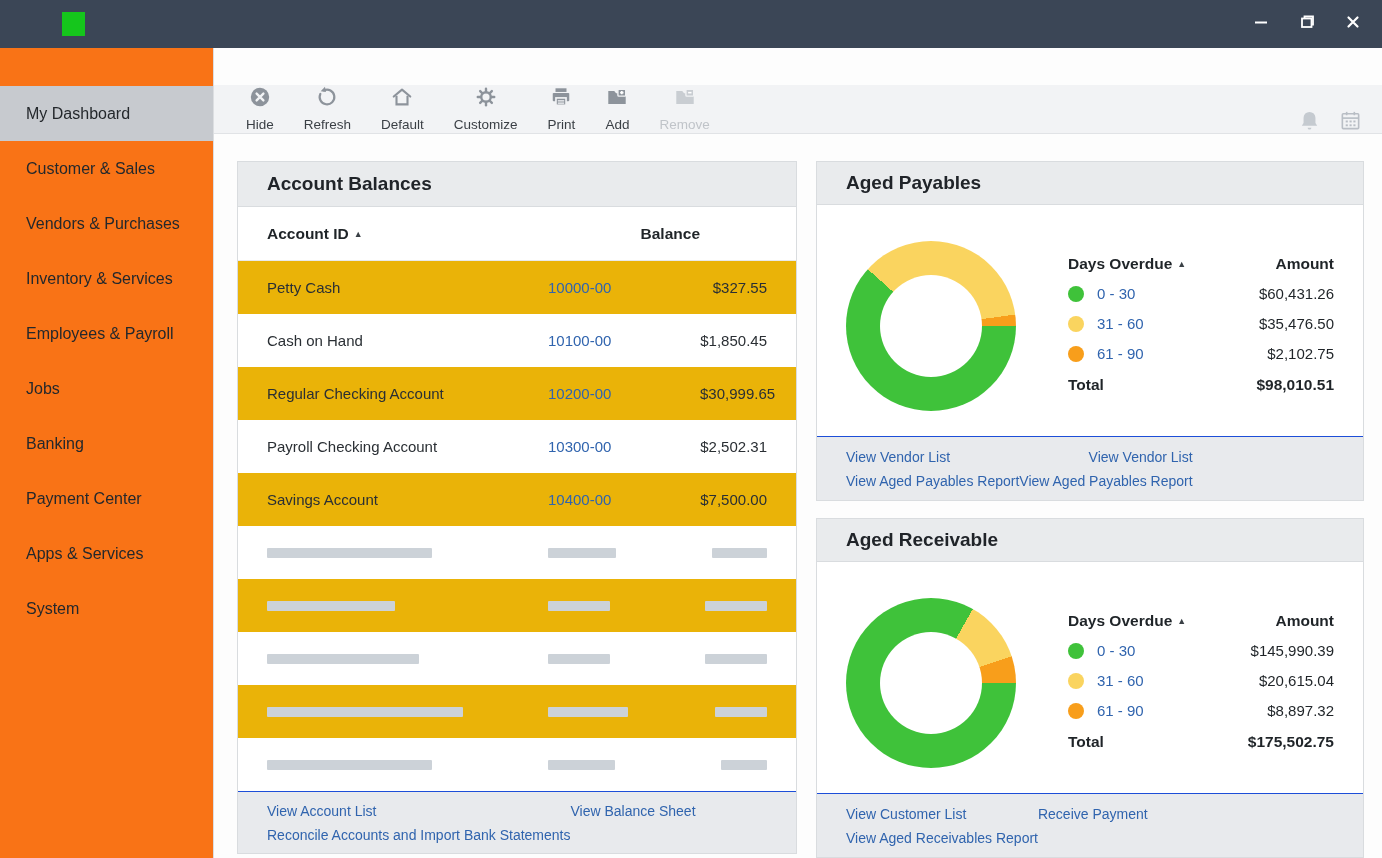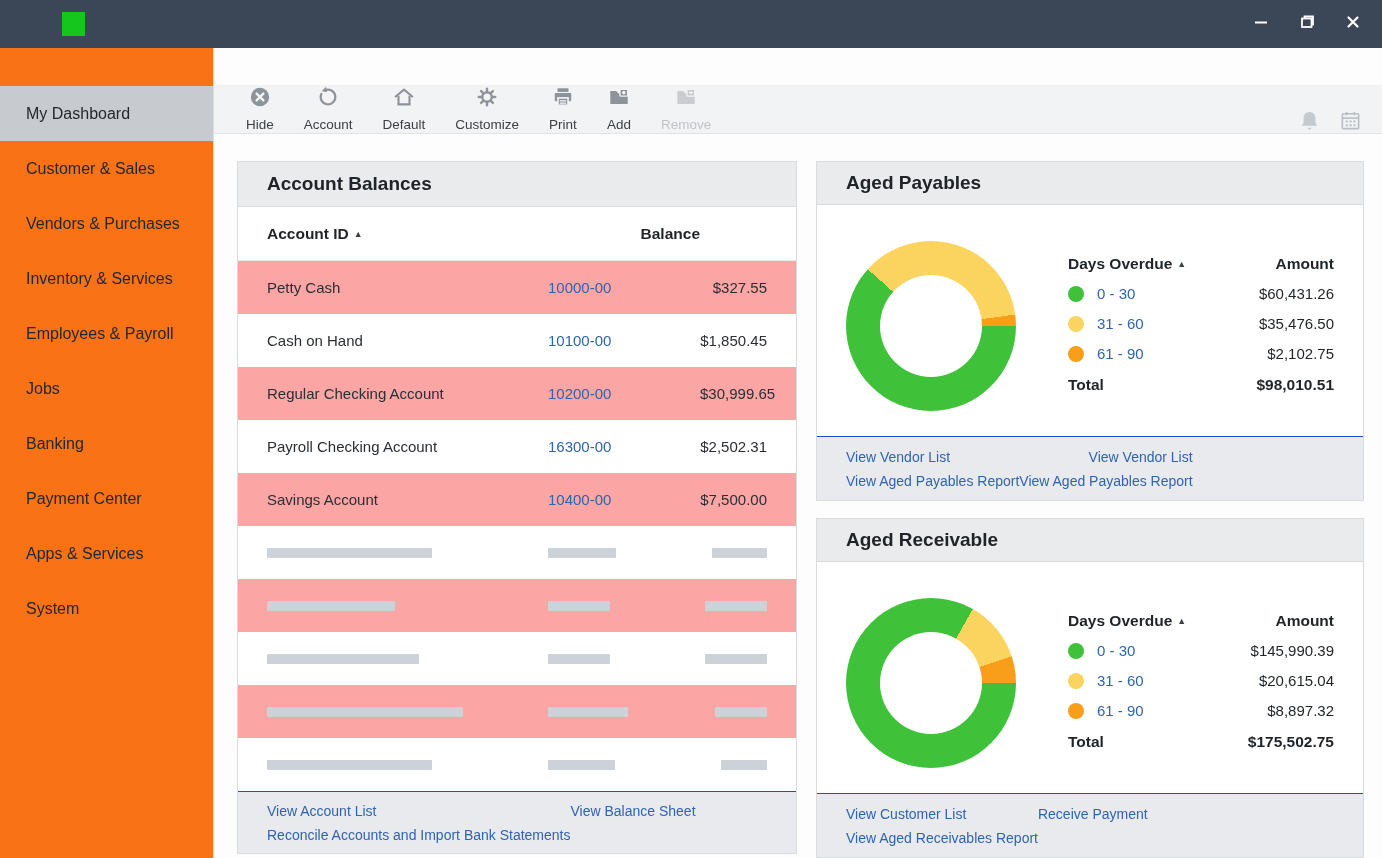--- a/index.html
+++ b/index.html
@@ -34,21 +34,21 @@
   .panel-title { font-size:19px; font-weight:700; color:#202429;text-align:right; }
   .panel-footer { border-top:1px solid #1d4ed8; background:#e8eaed; display:flex; padding:8px 29px 7px; font-size:14px; line-height:24px; }
   .panel-footer .links-right { text-align:right; }
   .panel-link { color:var(--link,#3064ae); cursor:pointer; display:block; }
 
   
   .ab-panel { width:560px; flex:none; align-self:flex-start; }
   .ab-grid { display:grid; grid-template-columns:281px 152px 1fr; align-items:center; padding:0 29px; }
   .ab-thead { height:54px; font-weight:700; font-size:15.5px; color:#1f2428; border-bottom:1px solid #e8eaec; }
   .ab-row { height:53px; font-size:15px; color:#2a2f34; }
-  .ab-row.shaded { background:#fca5a5; }
+  .ab-row.shaded { background:#eab308; }
   .col-right { text-align:right; }
   .id-link { color:var(--link,#3064ae); text-decoration:none; cursor:pointer; }
   .sort-arrow { font-size:9px; color:#3a4046; margin-left:5px; vertical-align:2px; }
   .ph-bar { height:10px; background:#ccd2d8; border-radius:1px; }
   .ph-right { margin-left:auto; }
   .ab-footer { padding:7px 29px 6px; }
 
   
   .aged-panel { width:548px; height:340px; flex:none; display:flex; flex-direction:column;gap:8px; }
   .aged-body { position:relative; height:228px; background:#fff; }
@@ -134,21 +134,21 @@
                 <circle cx="12" cy="12" r="10" fill="#8d939b"></circle>
                 <path d="M8.3 8.3 L15.7 15.7 M15.7 8.3 L8.3 15.7" stroke="#f2f3f5" stroke-width="2.6" stroke-linecap="round"></path>
               </svg></span>
             <span class="t-label">Hide</span>
           </div>
           <div class="tool-btn">
             <span class="t-icon"><svg viewBox="0 0 24 24" width="22" height="22">
                 <path d="M8.6 4.75 A8 8 0 1 1 4.75 8.6" fill="none" stroke="#8d939b" stroke-width="2.4" stroke-linecap="round"></path>
                 <polygon points="9.8,0.9 10.9,6.6 5.1,5.6" fill="#8d939b"></polygon>
               </svg></span>
-            <span class="t-label">Account</span>
+            <span class="t-label">Refresh</span>
           </div>
           <div class="tool-btn">
             <span class="t-icon"><svg viewBox="0 0 24 24" width="22" height="22" fill="none" stroke="#8d939b">
                 <path d="M3 11.5 L12 4 L21 11.5" stroke-width="2.3" stroke-linejoin="round" stroke-linecap="round"></path>
                 <path d="M6 10.5 V20 H18 V10.5" stroke-width="2.3"></path>
               </svg></span>
             <span class="t-label">Default</span>
           </div>
           <div class="tool-btn">
             <span class="t-icon"><svg viewBox="0 0 24 24" width="22" height="22">
@@ -240,21 +240,21 @@
               <span><a class="id-link">10100-00</a></span>
               <span class="col-right">$1,850.45</span>
             </div>
             <div class="ab-grid ab-row shaded">
               <span>Regular Checking Account</span>
               <span><a class="id-link">10200-00</a></span>
               <span class="col-right">$30,999.65</span>
             </div>
             <div class="ab-grid ab-row">
               <span>Payroll Checking Account</span>
-              <span><a class="id-link">16300-00</a></span>
+              <span><a class="id-link">10300-00</a></span>
               <span class="col-right">$2,502.31</span>
             </div>
             <div class="ab-grid ab-row shaded">
               <span>Savings Account</span>
               <span><a class="id-link">10400-00</a></span>
               <span class="col-right">$7,500.00</span>
             </div>
             <div class="ab-grid ab-row">
               <span>
                 <div class="ph-bar" style="width: 165px;"></div>

